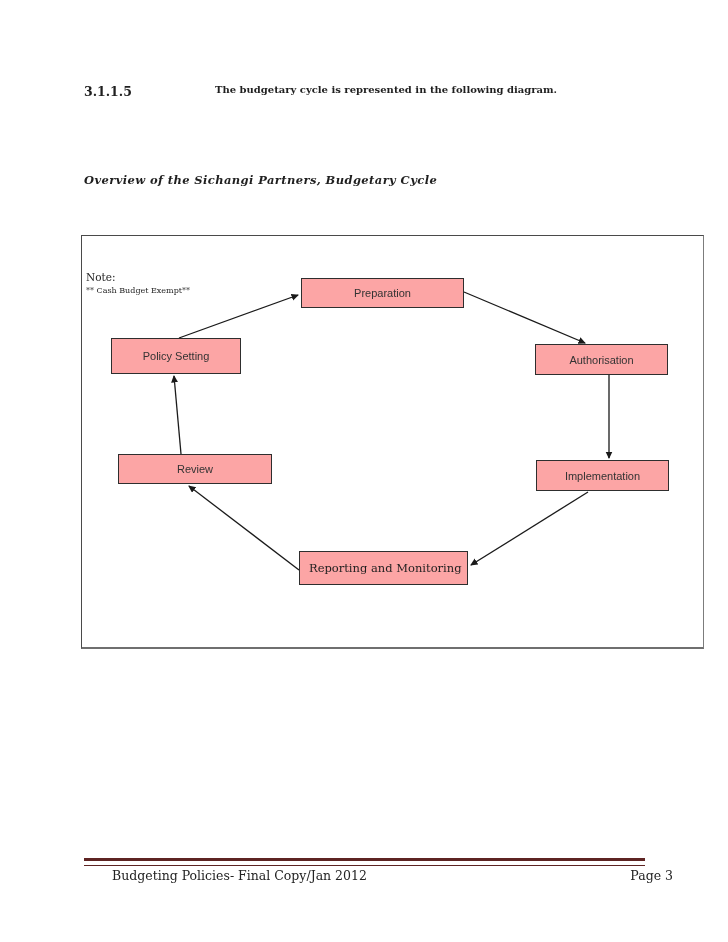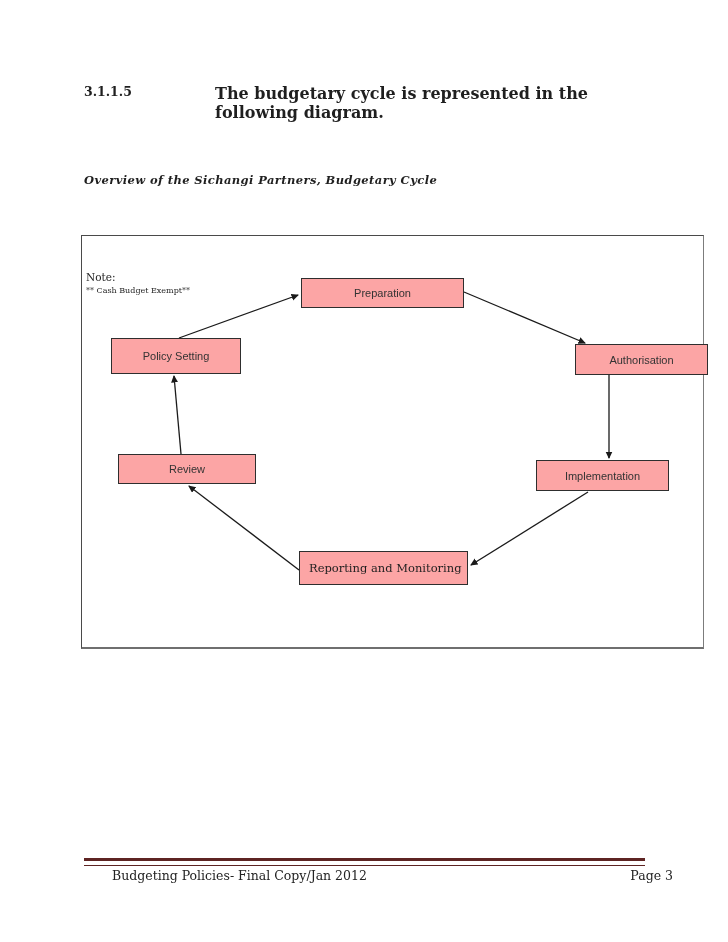--- a/index.html
+++ b/index.html
@@ -3,21 +3,21 @@
 <meta charset="utf-8">
 <style>
   html,body{margin:0;padding:0;background:#fff;}
   .page{
     position:relative;width:728px;height:942px;background:#ffffff;
     font-family:"DejaVu Serif", serif;color:#1f1f1f;overflow:hidden;border-radius:18px;
   }
   
   .heading{position:absolute;left:84px;top:84px;width:560px;display:flex;}
   .secnum{font-weight:bold;font-size:12.5px;width:131px;flex:0 0 131px;}
-  .headtext{font-weight:bold;font-size:16px;}
+  .headtext{font-weight:bold;font-size:10px;}
   
   .subtitle{
     position:absolute;left:84px;top:173px;font-weight:bold;font-style:italic;
     font-size:11.5px;letter-spacing:0.4px;
   }
   
   .diagram{
     position:absolute;left:81px;top:235px;width:621px;height:411px;
     border:1px solid #4a4a4a;border-bottom-width:2px;border-bottom-color:#6f6f6f;
     border-right-color:#7c7c7c;background:#fff;
@@ -27,22 +27,22 @@
   .note-text{font-size:8px;color:#262626;margin-top:3px;}
   .arrows{position:absolute;left:0;top:0;width:621px;height:411px;}
   .node{
     position:absolute;background:#fca5a5;border:1px solid #2e2e2e;
     display:flex;align-items:center;justify-content:center;
     font-family:"Liberation Sans", sans-serif;font-size:11px;color:#333;
     box-sizing:border-box;
   }
   .n-preparation{left:219px;top:42px;width:163px;height:30px;}
   .n-policy{left:29px;top:102px;width:130px;height:36px;}
-  .n-authorisation{left:453px;top:108px;width:133px;height:31px;margin-left:40px;}
-  .n-review{left:36px;top:218px;width:138px;height:30px;}
+  .n-authorisation{left:453px;top:108px;width:133px;height:31px;}
+  .n-review{left:36px;top:218px;width:154px;height:30px;}
   .n-implementation{left:454px;top:224px;width:133px;height:31px;}
   .n-reporting{
     left:217px;top:315px;width:169px;height:34px;
     justify-content:flex-start;padding-left:9px;
     font-family:"DejaVu Serif", serif;font-size:11.5px;color:#1f1f1f;
   }
   
   .rule-thick{position:absolute;left:84px;top:858px;width:561px;height:3px;background:#5e2423;}
   .rule-thin{position:absolute;left:84px;top:865px;width:561px;height:1px;background:#5e2423;}
   .footer-text{

